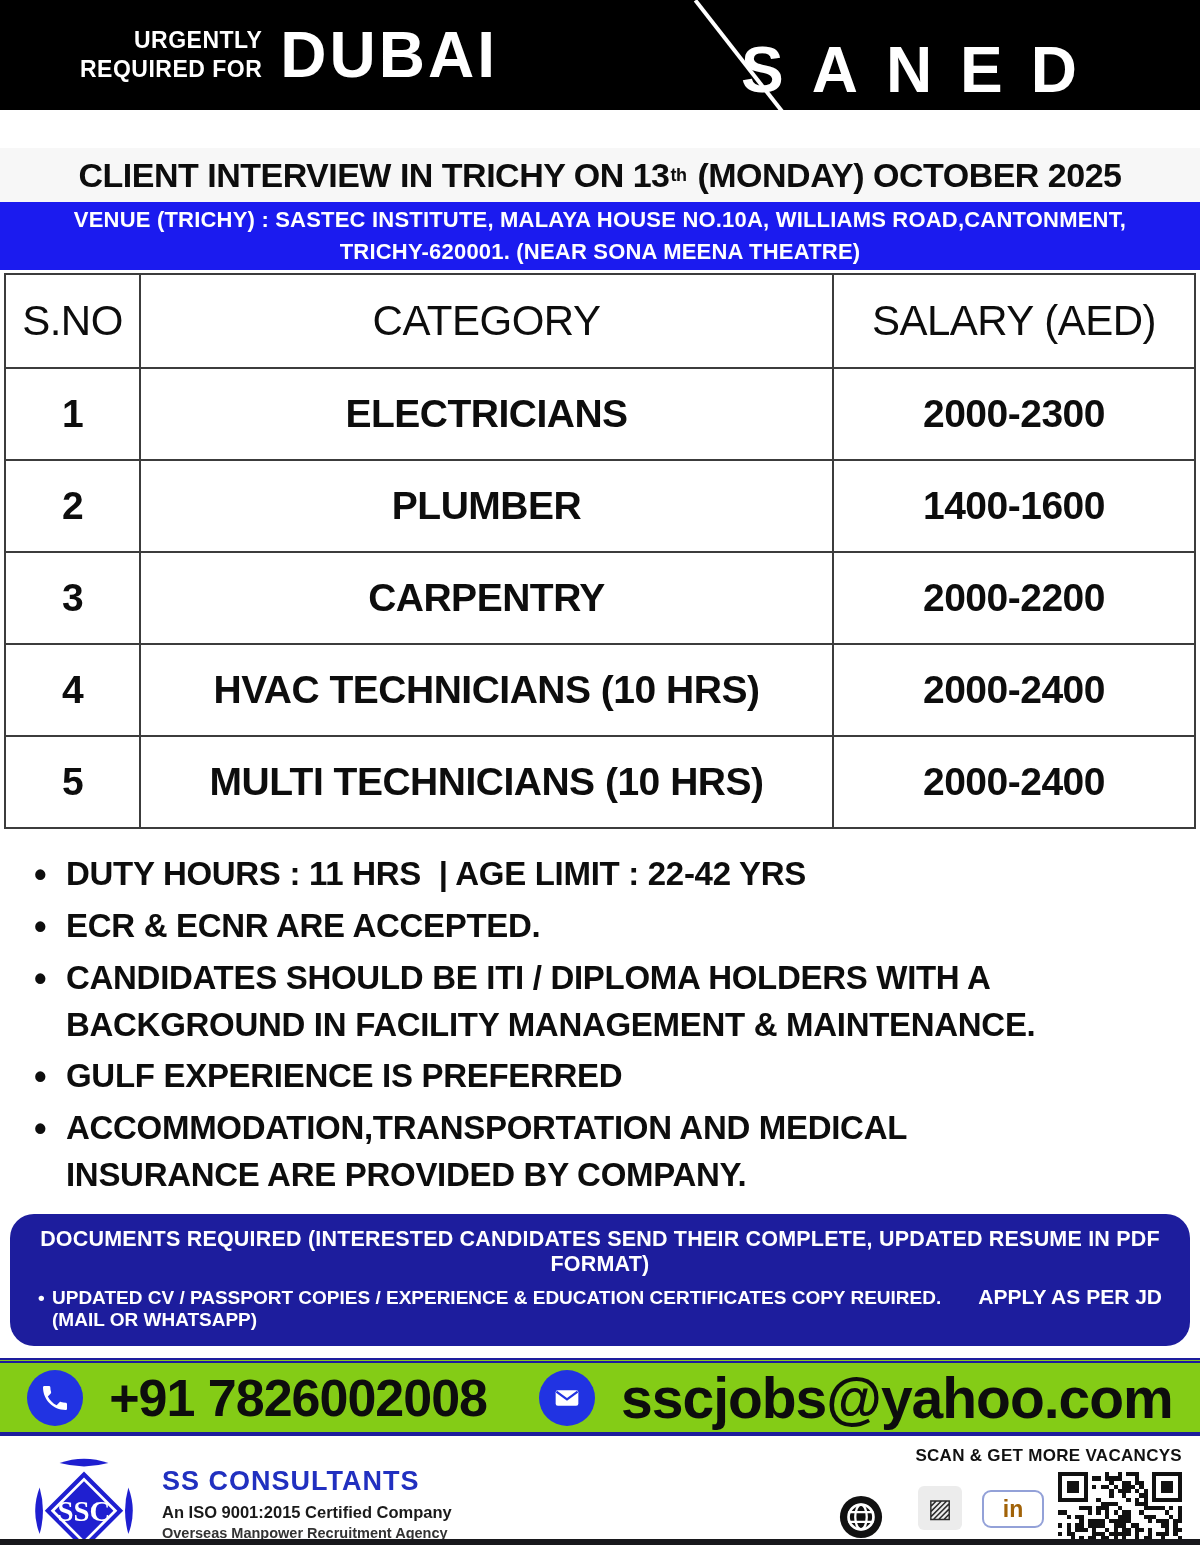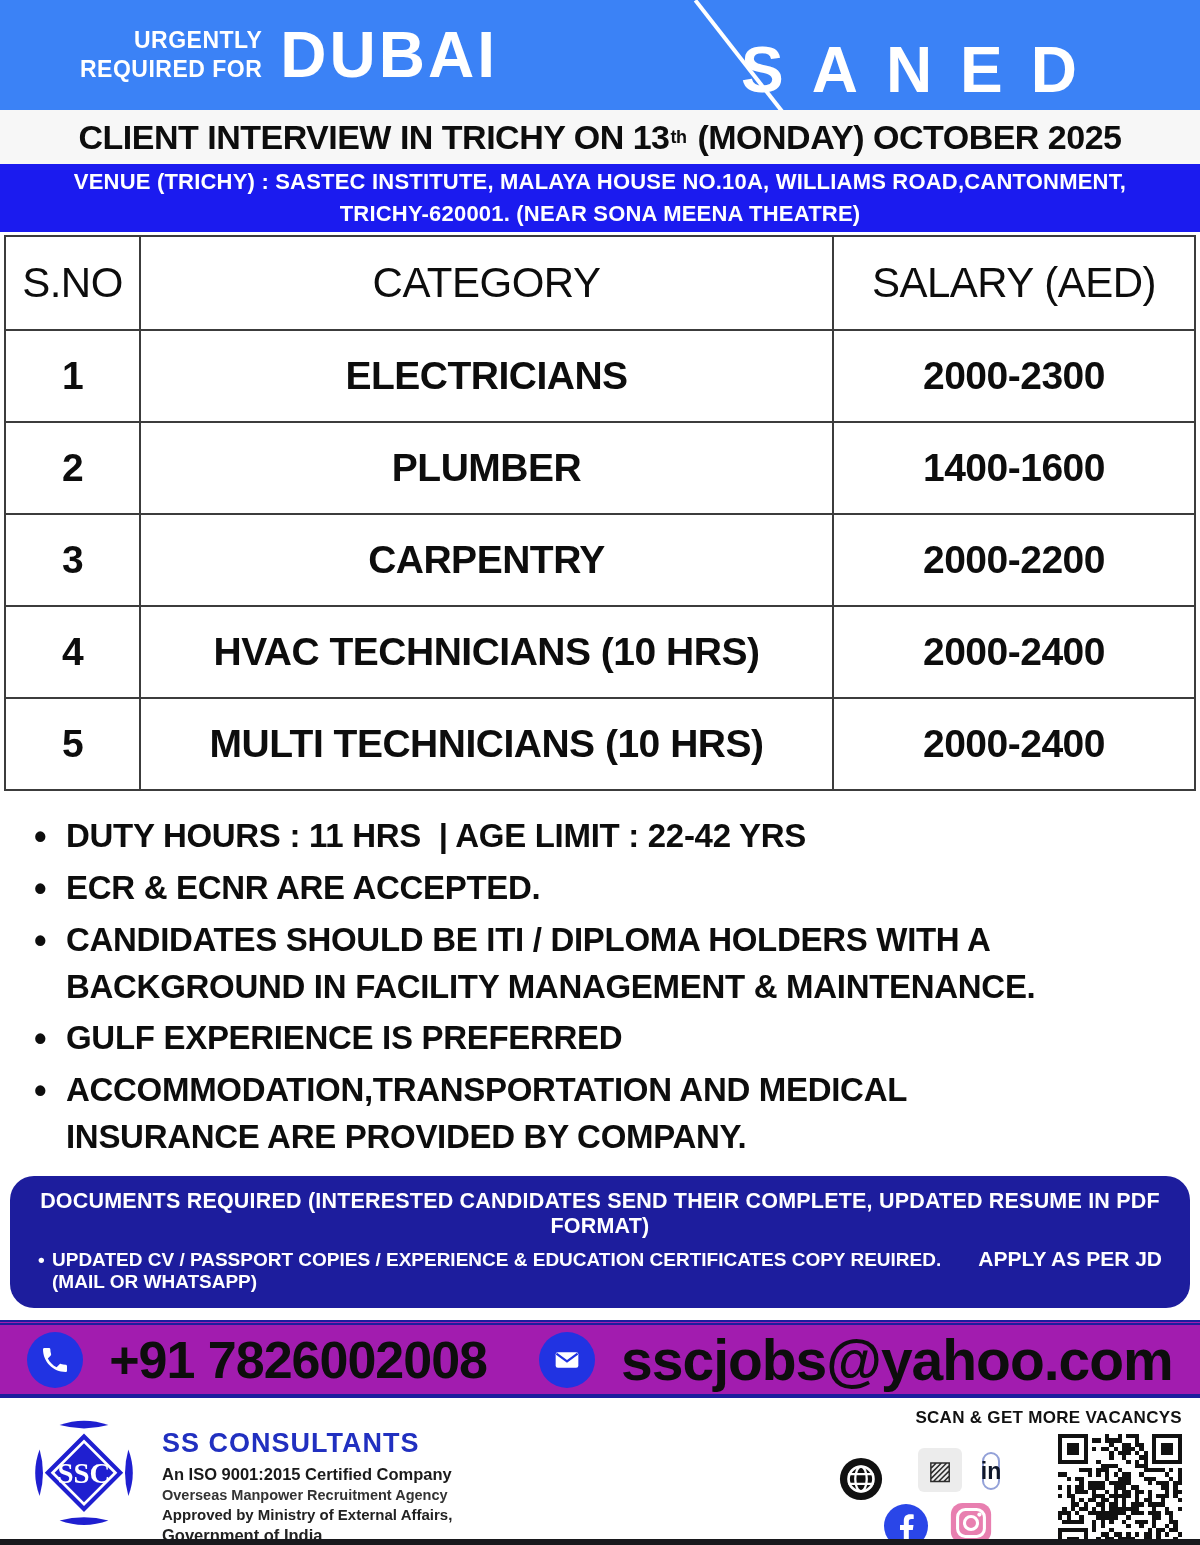--- a/index.html
+++ b/index.html
@@ -8,21 +8,21 @@
     font-family: "Liberation Sans", sans-serif;
     background: #ffffff;
     width: 1200px; height: 1545px;
     overflow: hidden;
     position: relative;
   }
   .page { width: 1200px; height: 1545px; display: flex; flex-direction: column; }
 
   
   .header {
-    background: #3b82f6;
+    background: #000000;
     height: 110px;
     position: relative;
     color: #fff;
     overflow: hidden;
     flex: none;
   }
   .header-left {
     position: absolute; left: 80px; top: 18px;
     display: flex; align-items: center; gap: 18px;
   }
@@ -44,20 +44,21 @@
   }
 
   
   .interview-band {
     background: #f7f7f7;
     height: 54px; flex: none;
     display: flex; align-items: center; justify-content: center;
     font-size: 34px; font-weight: 900; color: #0d0d0d;
     letter-spacing: -0.5px;
     white-space: nowrap;
+    margin-top: 38px;
   }
   .interview-band sup { font-size: 18px; font-weight: 900; margin: 0 2px 0 1px; }
 
   
   .venue-band {
     background: #1b1bef; color: #fff; flex: none;
     height: 68px; display: flex; flex-direction: column;
     align-items: center; justify-content: center;
     font-size: 22px; font-weight: 700; line-height: 1.45;
     text-align: center; letter-spacing: 0.2px;
@@ -107,21 +108,21 @@
   .docs-item::before { content: "\2022"; position: absolute; left: 0; }
   .docs-apply { margin-left: auto; font-size: 21px; font-weight: 800; padding-left: 24px; white-space: nowrap; }
 
   
   .contact-bar {
     margin-top: 12px; flex: none;
     border-top: 5px double #1d1d9d;
     border-bottom: 4px solid #1d1d9d;
     height: 78px;
     display: flex; align-items: center; justify-content: center;
-    gap: 26px; background: #a21caf;
+    gap: 26px; background: #84cc16;
   }
   .icon-circle {
     width: 56px; height: 56px; border-radius: 50%;
     background: #2133e2; display: flex; align-items: center; justify-content: center;
     flex: none;
   }
   .phone-number { font-size: 52px; font-weight: 900; color: #0d0d0d; letter-spacing: -1px; }
   .email-text { font-size: 57px; font-weight: 700; color: #0d0d0d; letter-spacing: -1px; }
 
   
@@ -135,23 +136,23 @@
   .company-line4 { font-size: 16.5px; font-weight: 700; color: #222; margin-top: 3px; }
 
   .footer-right { margin-left: auto; display: flex; flex-direction: column; align-items: flex-end; }
   .scan-text { font-size: 17px; font-weight: 800; color: #111; letter-spacing: 0.3px; }
   .social-qr { display: flex; align-items: flex-start; margin-top: 6px; }
   .social-cluster { position: relative; width: 250px; height: 125px; }
   .soc { position: absolute; display: flex; align-items: center; justify-content: center; cursor: pointer; }
   .soc-globe { left: 38px; top: 22px; }
   .soc-pixel { left: 118px; top: 14px; width: 44px; height: 44px; background: #ececec; border-radius: 6px;
                font-size: 26px; color: #2b2b2b; }
-  .soc-linkedin { left: 182px; top: 18px; width: 18px; height: 38px; background: #fff;
+  .soc-linkedin { left: 182px; top: 18px; width: 62px; height: 38px; background: #fff;
                   border: 2px solid #93a1d8; border-radius: 9px;
-                  color: #0f172a; font-weight: 800; font-size: 23px; }
+                  color: #a16207; font-weight: 800; font-size: 23px; }
   .soc-facebook { left: 82px; top: 68px; }
   .soc-instagram { left: 148px; top: 66px; }
   .qr-wrap { margin-left: 8px; }
 
   .bottom-bar { position: absolute; left: 0; bottom: 0; width: 1200px; height: 6px; background: #18181c; }
 </style>
 </head>
 <body>
 
 <div class="page">

